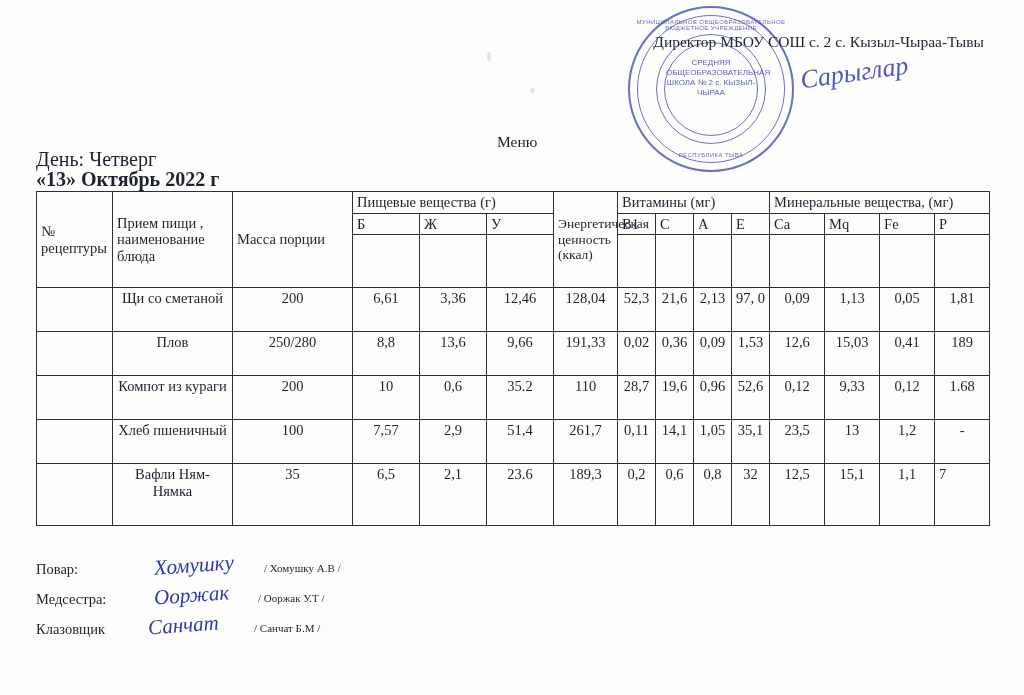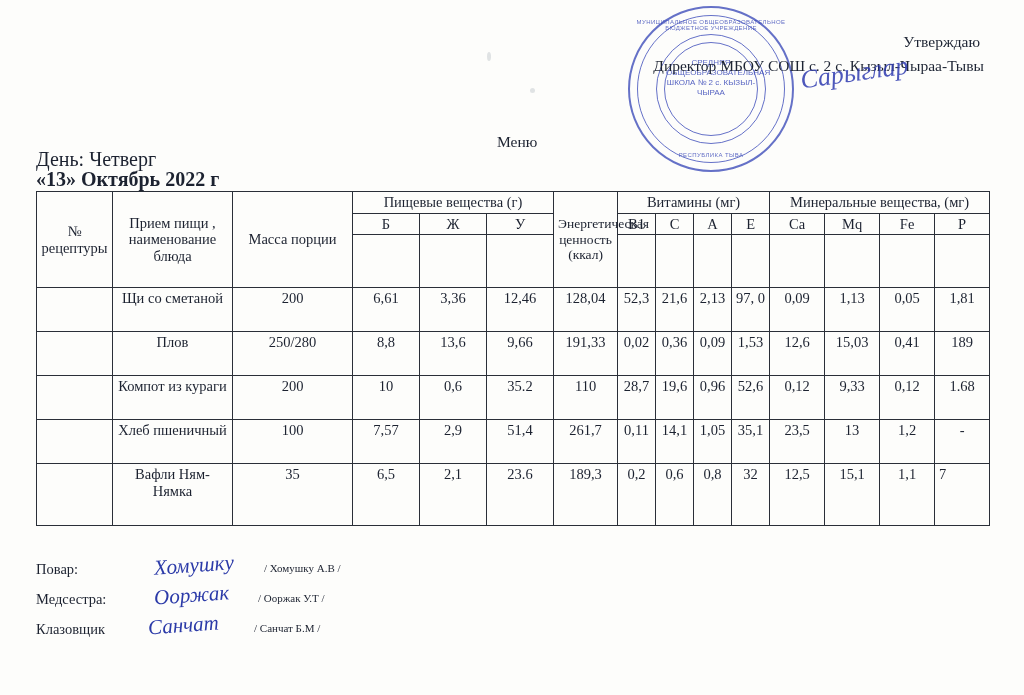--- a/index.html
+++ b/index.html
@@ -128,21 +128,21 @@
   }
   table.menu th,
   table.menu td {
     border: 1px solid #2a2f38;
     padding: 2px 4px;
     vertical-align: top;
     font-weight: normal;
     line-height: 1.15;
   }
   table.menu th {
-    text-align: center;
+    text-align: left;
     vertical-align: middle;
   }
   .c-num   { width: 76px; }
   .c-name  { width: 120px; }
   .c-mass  { width: 120px; }
   .c-bju   { width: 67px; }
   .c-energy{ width: 64px; }
   .c-vit   { width: 38px; }
   .c-min   { width: 55px; }
 
@@ -218,21 +218,20 @@
     <div class="ring r1"></div>
     <div class="ring r2"></div>
     <div class="ring r3"></div>
     <div class="ring r4"></div>
     <div class="stamp-text-top">МУНИЦИПАЛЬНОЕ ОБЩЕОБРАЗОВАТЕЛЬНОЕ БЮДЖЕТНОЕ УЧРЕЖДЕНИЕ</div>
     <div class="stamp-core">СРЕДНЯЯ ОБЩЕОБРАЗОВАТЕЛЬНАЯ ШКОЛА № 2 с. КЫЗЫЛ-ЧЫРАА</div>
     <div class="stamp-text-bottom">РЕСПУБЛИКА ТЫВА</div>
   </div>
 
   <div class="header-right">
-    <div class="line approve-word">Утверждаю</div>
     <div class="line">Директор МБОУ СОШ с. 2 с. Кызыл-Чыраа-Тывы</div>
   </div>
 
   <div class="sign-director">Сарыглар</div>
 
   <div class="menu-title">Меню</div>
   <div class="day-line">День: Четверг</div>
   <div class="date-line">«13» Октябрь 2022 г</div>
 
   <table class="menu">

